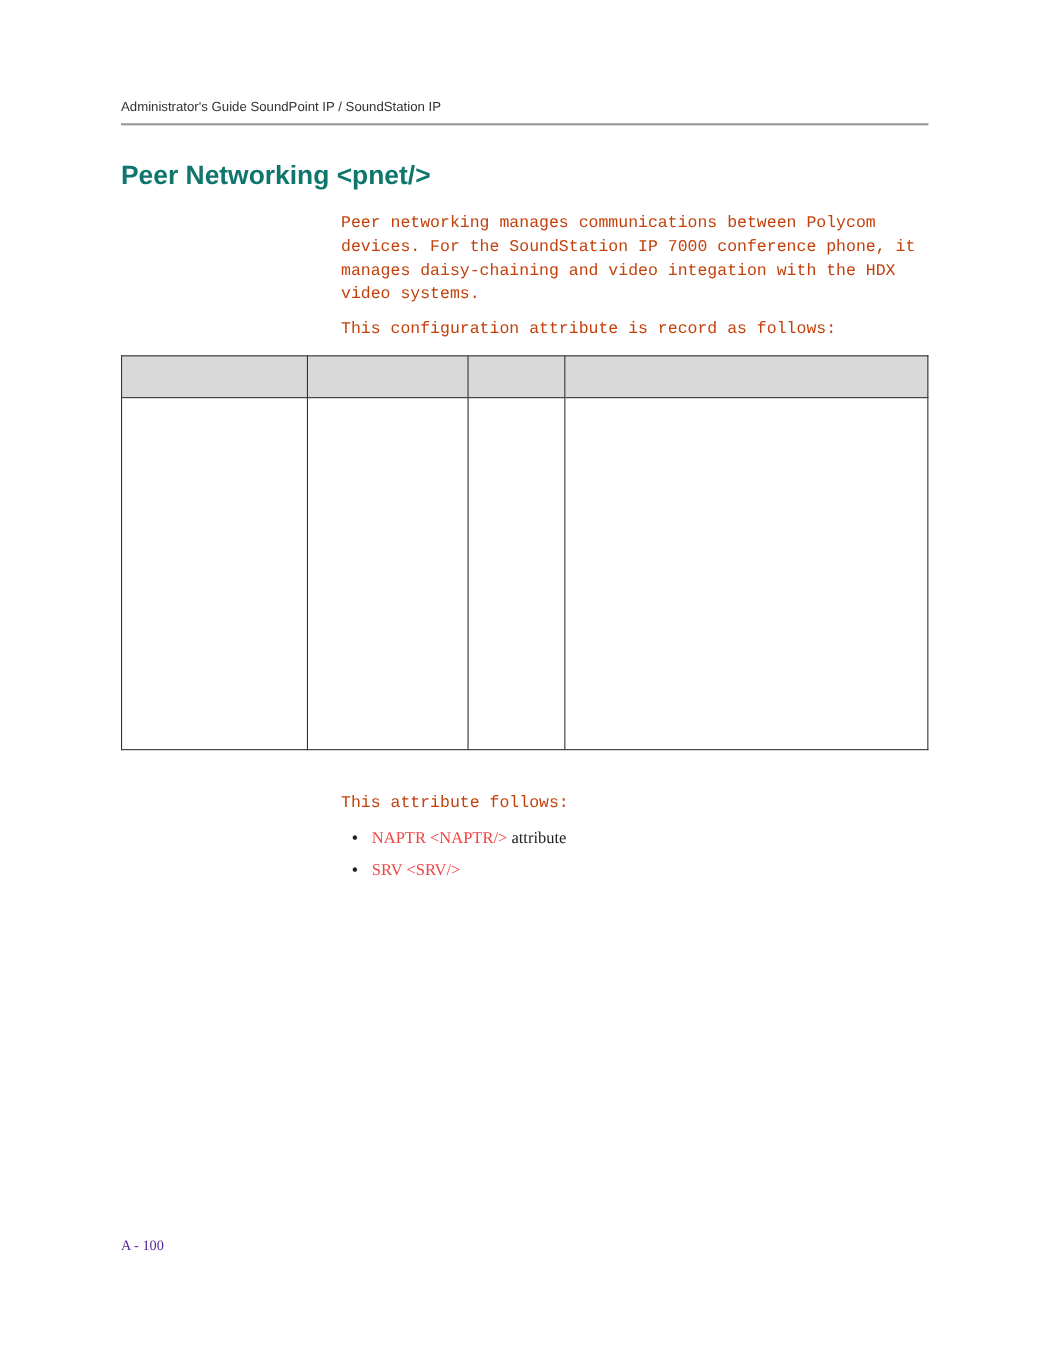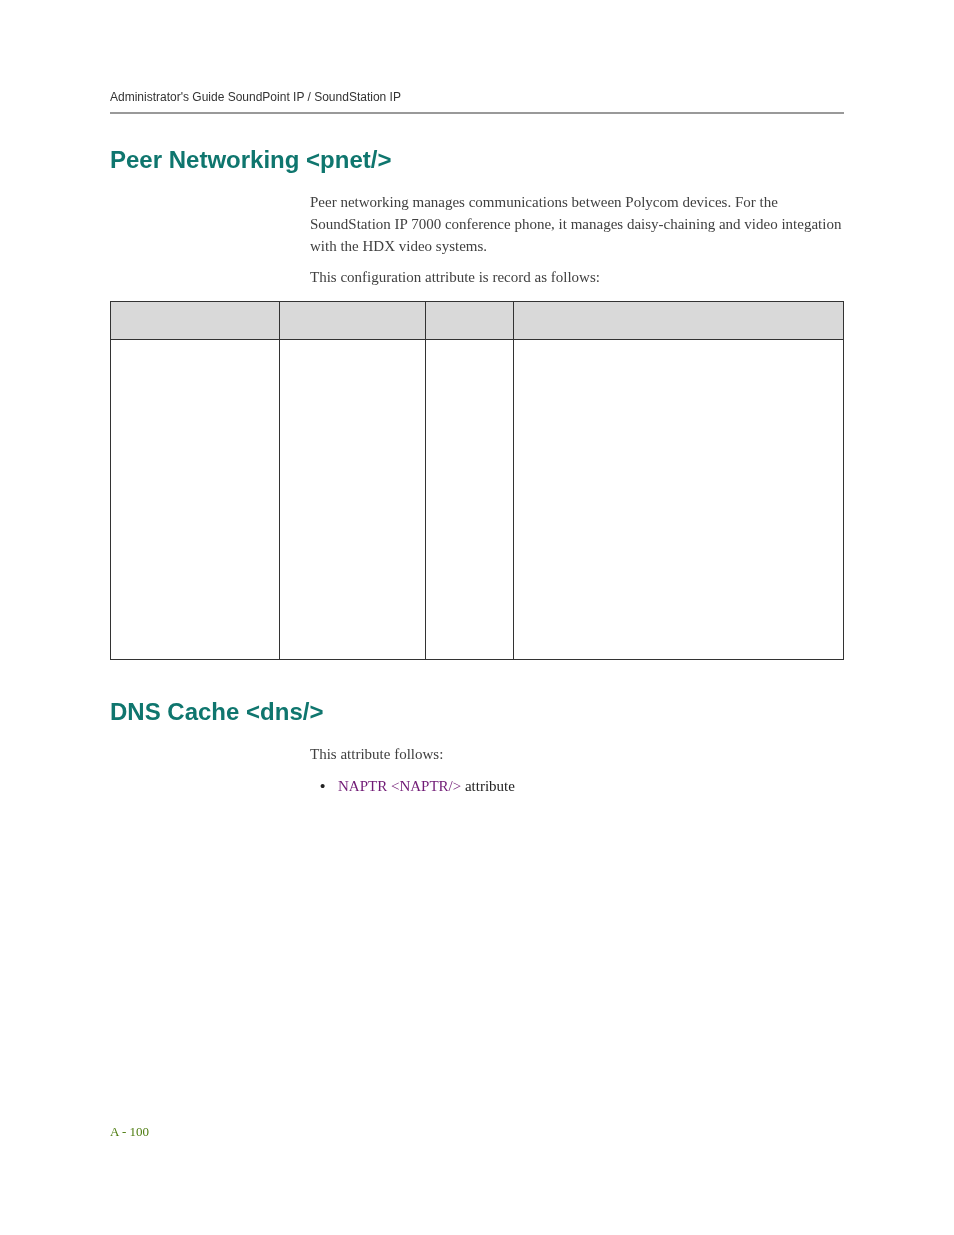--- a/index.html
+++ b/index.html
@@ -31,22 +31,23 @@
     color: #0f766e;
     margin-top: 6px;
     margin-bottom: 18px;
   }
   .body-block {
     margin-left: 200px;
   }
   .body-para {
     font-size: 15px;
     line-height: 1.45;
-    color: #404040;
+    color: #c2410c;
     margin-bottom: 10px;
+    font-family: Liberation Mono, monospace;
   }
   .config-table {
     width: 100%;
     border-collapse: collapse;
     margin-top: 12px;
     margin-bottom: 38px;
   }
   .config-table tr { }
   .config-table th {
     background: #d9d9d9;
@@ -74,28 +75,28 @@
     color: #222;
     margin: 8px 0;
   }
   .bullet-list li::before {
     content: "•";
     position: absolute;
     left: 10px;
     font-weight: bold;
   }
   .link-text {
-    color: #701a75;
+    color: #ef4444;
   }
   .page-number {
     position: absolute;
     bottom: 95px;
     left: 110px;
     font-size: 13px;
-    color: #4d7c0f;
+    color: #4c1d95;
     font-family: Georgia, serif;
   }
 </style>
 </head>
 <body>
 
 <div class="page">
 
   <div class="running-header">Administrator's Guide SoundPoint IP / SoundStation IP</div>
 
@@ -118,27 +119,29 @@
     <tbody>
       <tr>
         <td class="col1"></td>
         <td class="col2"></td>
         <td class="col3"></td>
         <td class="col4"></td>
       </tr>
     </tbody>
   </table>
 
-  <h2 class="section-heading">DNS Cache &lt;dns/&gt;</h2>
 
   <div class="body-block">
     <p class="body-para">This attribute follows:</p>
 
     <ul class="bullet-list">
       <li>
         <span class="link-text">NAPTR &lt;NAPTR/&gt;</span><span> attribute</span>
+      </li>
+      <li>
+        <span class="link-text">SRV &lt;SRV/&gt;</span>
       </li>
     </ul>
   </div>
 
   <div class="page-number">A - 100</div>
 
 </div>
 
 </body></html>

